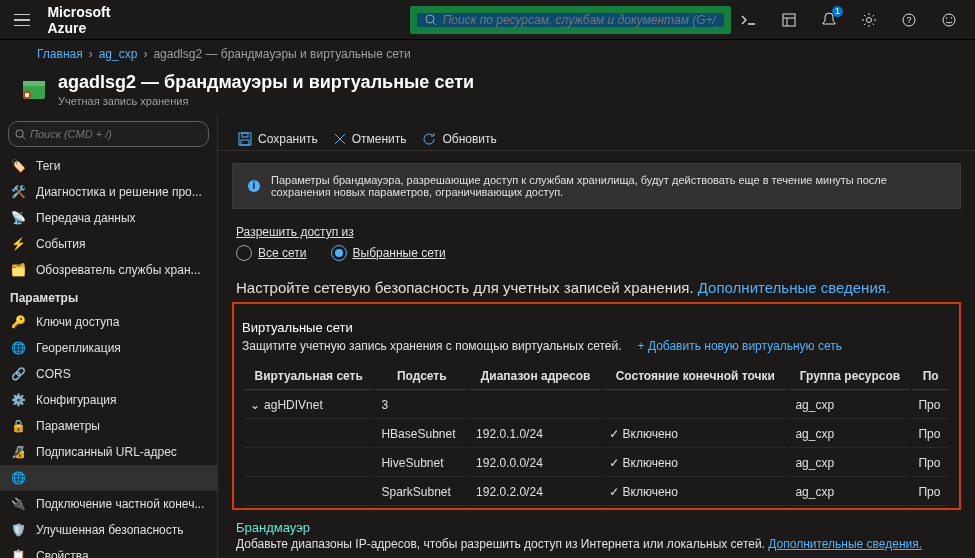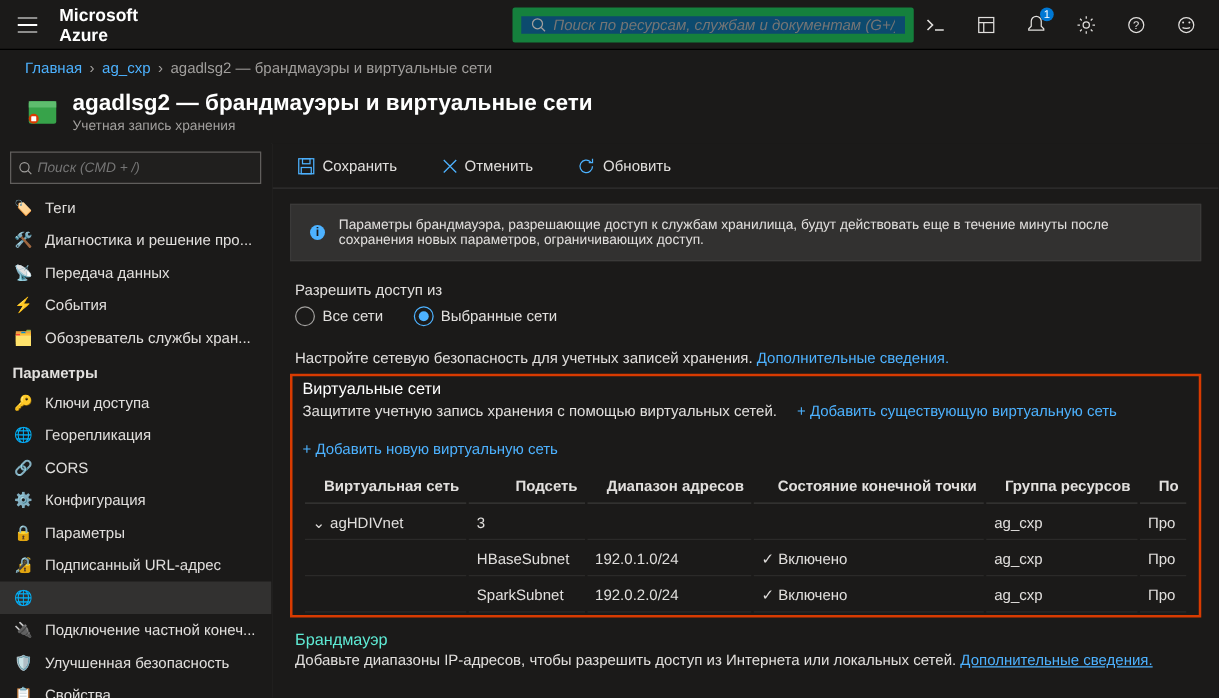--- a/index.html
+++ b/index.html
@@ -10,69 +10,69 @@
 .hamburger { width: 32px; height: 40px; display: flex; align-items: center; justify-content: center; cursor: pointer; }
 .brand { color: #fff; font-size: 14px; font-weight: 600; padding: 0 12px; }
 .searchbox { margin-left: 260px; width: 370px; height: 28px; background: #0c4a6e; border: 7px solid #15803d; border-radius: 2px; display: flex; align-items: center; padding: 0 8px; }
 .searchbox input { background: transparent; border: none; color: #a19f9d; font-style: italic; font-size: 12px; width: 100%; outline: none; }
 .searchbox .sicon { margin-right: 6px; color: #a19f9d; }
 .topbar-right { margin-left: auto; display: flex; align-items: center; gap: 4px; }
 .topbar-icon { width: 36px; height: 40px; display: flex; align-items: center; justify-content: center; cursor: pointer; color: #e1dfdd; position: relative; }
 .badge { position: absolute; top: 6px; right: 4px; background: #0078d4; color: #fff; font-size: 9px; border-radius: 8px; padding: 0 3px; line-height: 11px; }
 
 
-.breadcrumbs { height: 28px; display: flex; align-items: center; padding: 0 20px; font-size: 12px; }
+.breadcrumbs { height: 28px; display: flex; align-items: center; padding: 0 37px; font-size: 12px; }
 .breadcrumbs a { color: #4db2ff; text-decoration: none; }
 .breadcrumbs .sep { color: #a19f9d; margin: 0 6px; }
 .breadcrumbs .cur { color: #a19f9d; }
 
 
 .page-title-row { display: flex; align-items: center; padding: 4px 20px 8px 20px; }
 .res-icon { width: 28px; height: 28px; margin-right: 10px; display:flex; align-items:center; justify-content:center; }
 .page-title { font-size: 18px; font-weight: 600; color: #fff; }
 .page-sub { font-size: 11px; color: #a19f9d; margin-top: 2px; }
 
 
 .main { display: flex; height: calc(558px - 40px - 28px - 46px); }
 
 
 .sidebar { width: 218px; background: #1b1a19; border-right: 1px solid #323130; overflow-y: auto; }
 .side-search { padding: 6px 8px; }
-.side-search-box { height: 26px; border: 1px solid #605e5c; border-radius: 0; display: flex; align-items: center; padding: 0 6px; background: #201f1e; }
+.side-search-box { height: 26px; border: 1px solid #605e5c; border-radius: 10px; display: flex; align-items: center; padding: 0 6px; background: #201f1e; }
 .side-search-box input { background: transparent; border: none; color: #a19f9d; font-style: italic; font-size: 11px; width: 100%; outline: none; }
 .side-item { display: flex; align-items: center; height: 26px; padding: 0 10px; cursor: pointer; font-size: 12px; color: #e1dfdd; white-space: nowrap; overflow: hidden; text-overflow: ellipsis; }
 .side-item.selected { background: #323130; }
 .side-item .si-icon { width: 18px; margin-right: 8px; display:inline-flex; align-items:center; justify-content:center; }
 .side-header { padding: 8px 10px 4px 10px; font-size: 12px; color: #e1dfdd; font-weight: 600; }
 
 
 .content { flex: 1; overflow: auto; background: #1b1a19; position: relative; }
-.cmdbar { height: 36px; border-bottom: 1px solid #323130; display: flex; align-items: center; padding: 0 12px; gap: 20px; }
+.cmdbar { height: 36px; border-bottom: 1px solid #323130; display: flex; align-items: flex-end; padding: 0 12px; gap: 0; }
 .cmd { display: flex; align-items: center; padding: 4px 8px; cursor: pointer; color: #e1dfdd; font-size: 12px; gap: 6px; }
 
 .infobar { margin: 12px 14px; background: #323130; border: 1px solid #3b3a39; padding: 10px 14px; display: flex; align-items: center; gap: 10px; font-size: 11px; color: #e1dfdd; }
 
-.section { padding: 4px 18px; }
+.section { padding: 4px 18px; text-decoration: underline; }
 .sect-label { font-size: 12px; color: #e1dfdd; margin-bottom: 6px; }
 .radio-row { display: flex; gap: 24px; align-items: flex-end; }
 .radio { display: flex; align-items: center; gap: 6px; cursor: pointer; font-size: 12px; }
 .radio-circle { width: 16px; height: 16px; border: 1px solid #a19f9d; border-radius: 50%; display:flex; align-items:center; justify-content:center; }
 .radio.selected .radio-circle { border-color: #4db2ff; }
 .radio.selected .radio-dot { width: 8px; height: 8px; background: #4db2ff; border-radius: 50%; }
 
-.desc { font-size: 12px; color: #e1dfdd; margin: 14px 18px 6px 18px; }
+.desc { font-size: 15px; color: #e1dfdd; margin: 14px 18px 6px 18px; }
 .desc a { color: #4db2ff; text-decoration: none; }
 
-.vnet-box { margin: 0 14px 0 14px; border: 2px solid #d83b01; padding: 2px 8px 0 8px; }
+.vnet-box { margin: 0 14px 0 14px; border: 2px solid #d83b01; padding: 16px 8px 0 8px; }
 .vnet-title { font-size: 13px; color: #fff; margin-bottom: 4px; }
 .vnet-sub { font-size: 12px; color: #e1dfdd; display: flex; align-items: flex-end; gap: 16px; flex-wrap: wrap; }
 .vnet-sub a { color: #4db2ff; text-decoration: none; }
 
 .table { width: 100%; margin-top: 8px; font-size: 12px; }
-.table th { text-align: right; font-weight: 600; color: #e1dfdd; padding: 6px 6px; border-bottom: 1px solid #3b3a39; }
+.table th { text-align: center; font-weight: 600; color: #e1dfdd; padding: 6px 6px; border-bottom: 1px solid #3b3a39; }
 .table td { padding: 6px 6px; border-bottom: 1px solid #2b2a29; color: #e1dfdd; white-space: nowrap; }
 .chev { display:inline-block; transform: rotate(0deg); margin-right:4px; }
 
 .fw-section { margin: 10px 18px 0 18px; }
 .fw-title { font-size: 13px; color: #5eead4; margin-bottom: 2px; }
 .fw-desc { font-size: 12px; color: #e1dfdd; }
 .fw-desc a { color: #4db2ff; }
 
 svg { display: block; }
 .link { color: #4db2ff; cursor: pointer; }
@@ -292,21 +292,20 @@
 
     <div class="desc">
       <span>Настройте сетевую безопасность для учетных записей хранения. </span>
       <a href="#" class="link">Дополнительные сведения.</a>
     </div>
 
     <div class="vnet-box">
       <div class="vnet-title">Виртуальные сети</div>
       <div class="vnet-sub">
         <span>Защитите учетную запись хранения с помощью виртуальных сетей.</span>
-        <a href="#">+ Добавить существующую виртуальную сеть</a>
         <a href="#">+ Добавить новую виртуальную сеть</a>
       </div>
       <table class="table">
         <thead>
           <tr>
             <th>Виртуальная сеть</th>
             <th>Подсеть</th>
             <th>Диапазон адресов</th>
             <th>Состояние конечной точки</th>
             <th>Группа ресурсов</th>
@@ -325,20 +324,28 @@
             <tr>
               <td></td>
               <td>HBaseSubnet</td>
               <td>192.0.1.0/24</td>
               <td><span>✓</span> Включено</td>
               <td>ag_cxp</td>
               <td>Про</td>
             </tr>
             <tr>
               <td></td>
+              <td>HiveSubnet</td>
+              <td>192.0.0.0/24</td>
+              <td><span>✓</span> Включено</td>
+              <td>ag_cxp</td>
+              <td>Про</td>
+            </tr>
+            <tr>
+              <td></td>
               <td>SparkSubnet</td>
               <td>192.0.2.0/24</td>
               <td><span>✓</span> Включено</td>
               <td>ag_cxp</td>
               <td>Про</td>
             </tr>
           </tbody>
       </table>
     </div>
 

